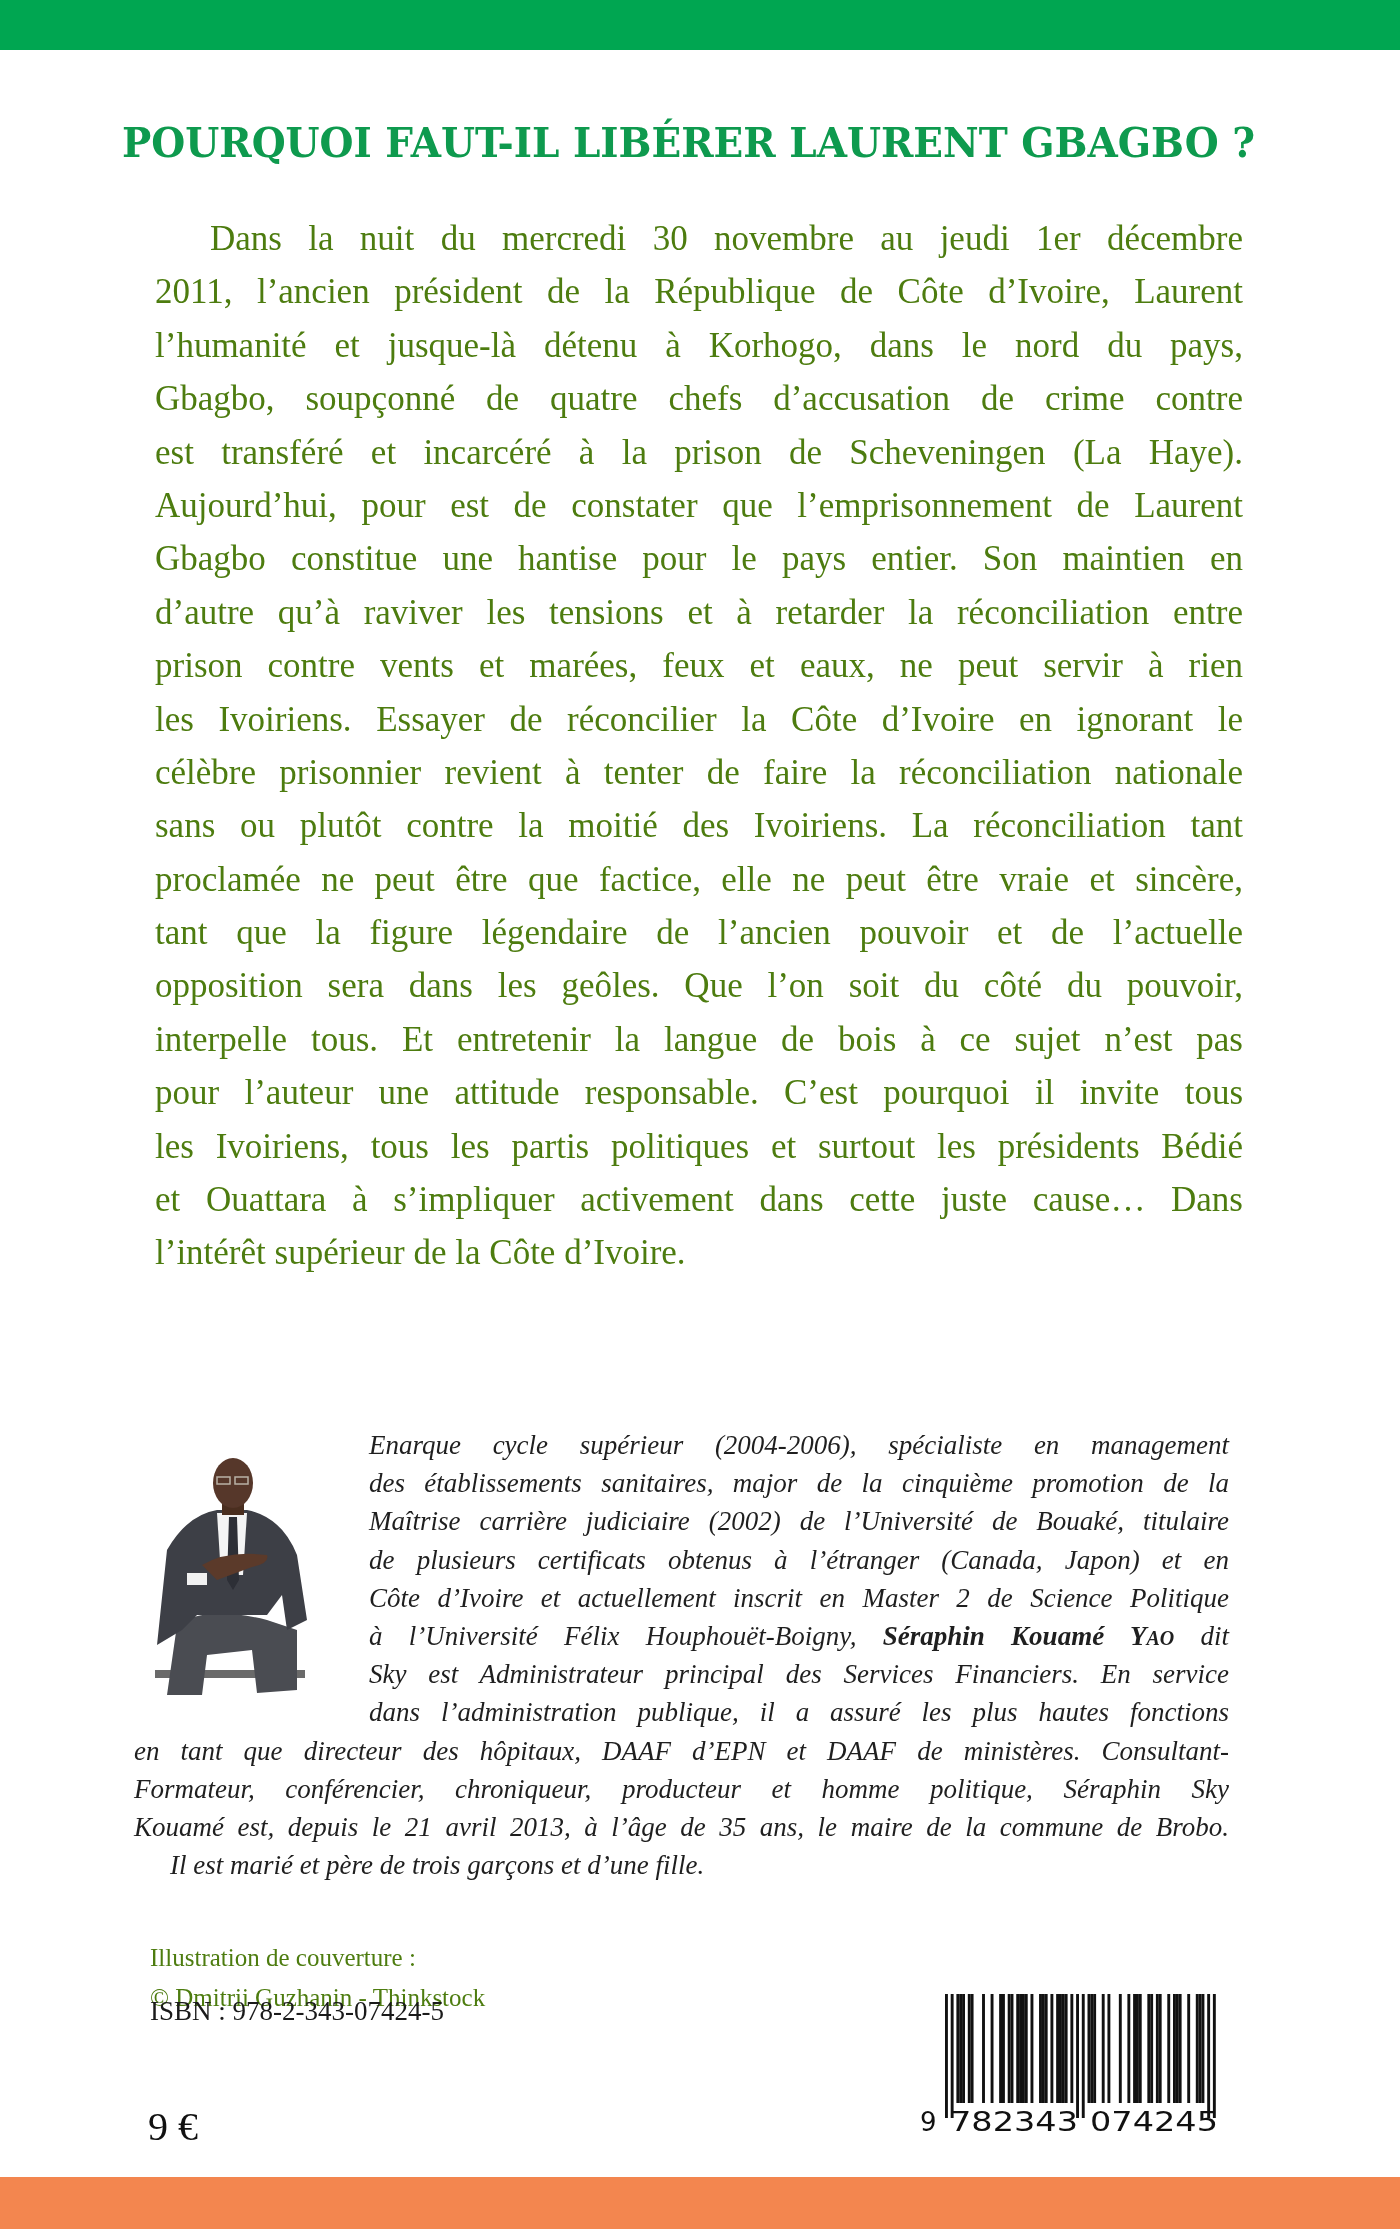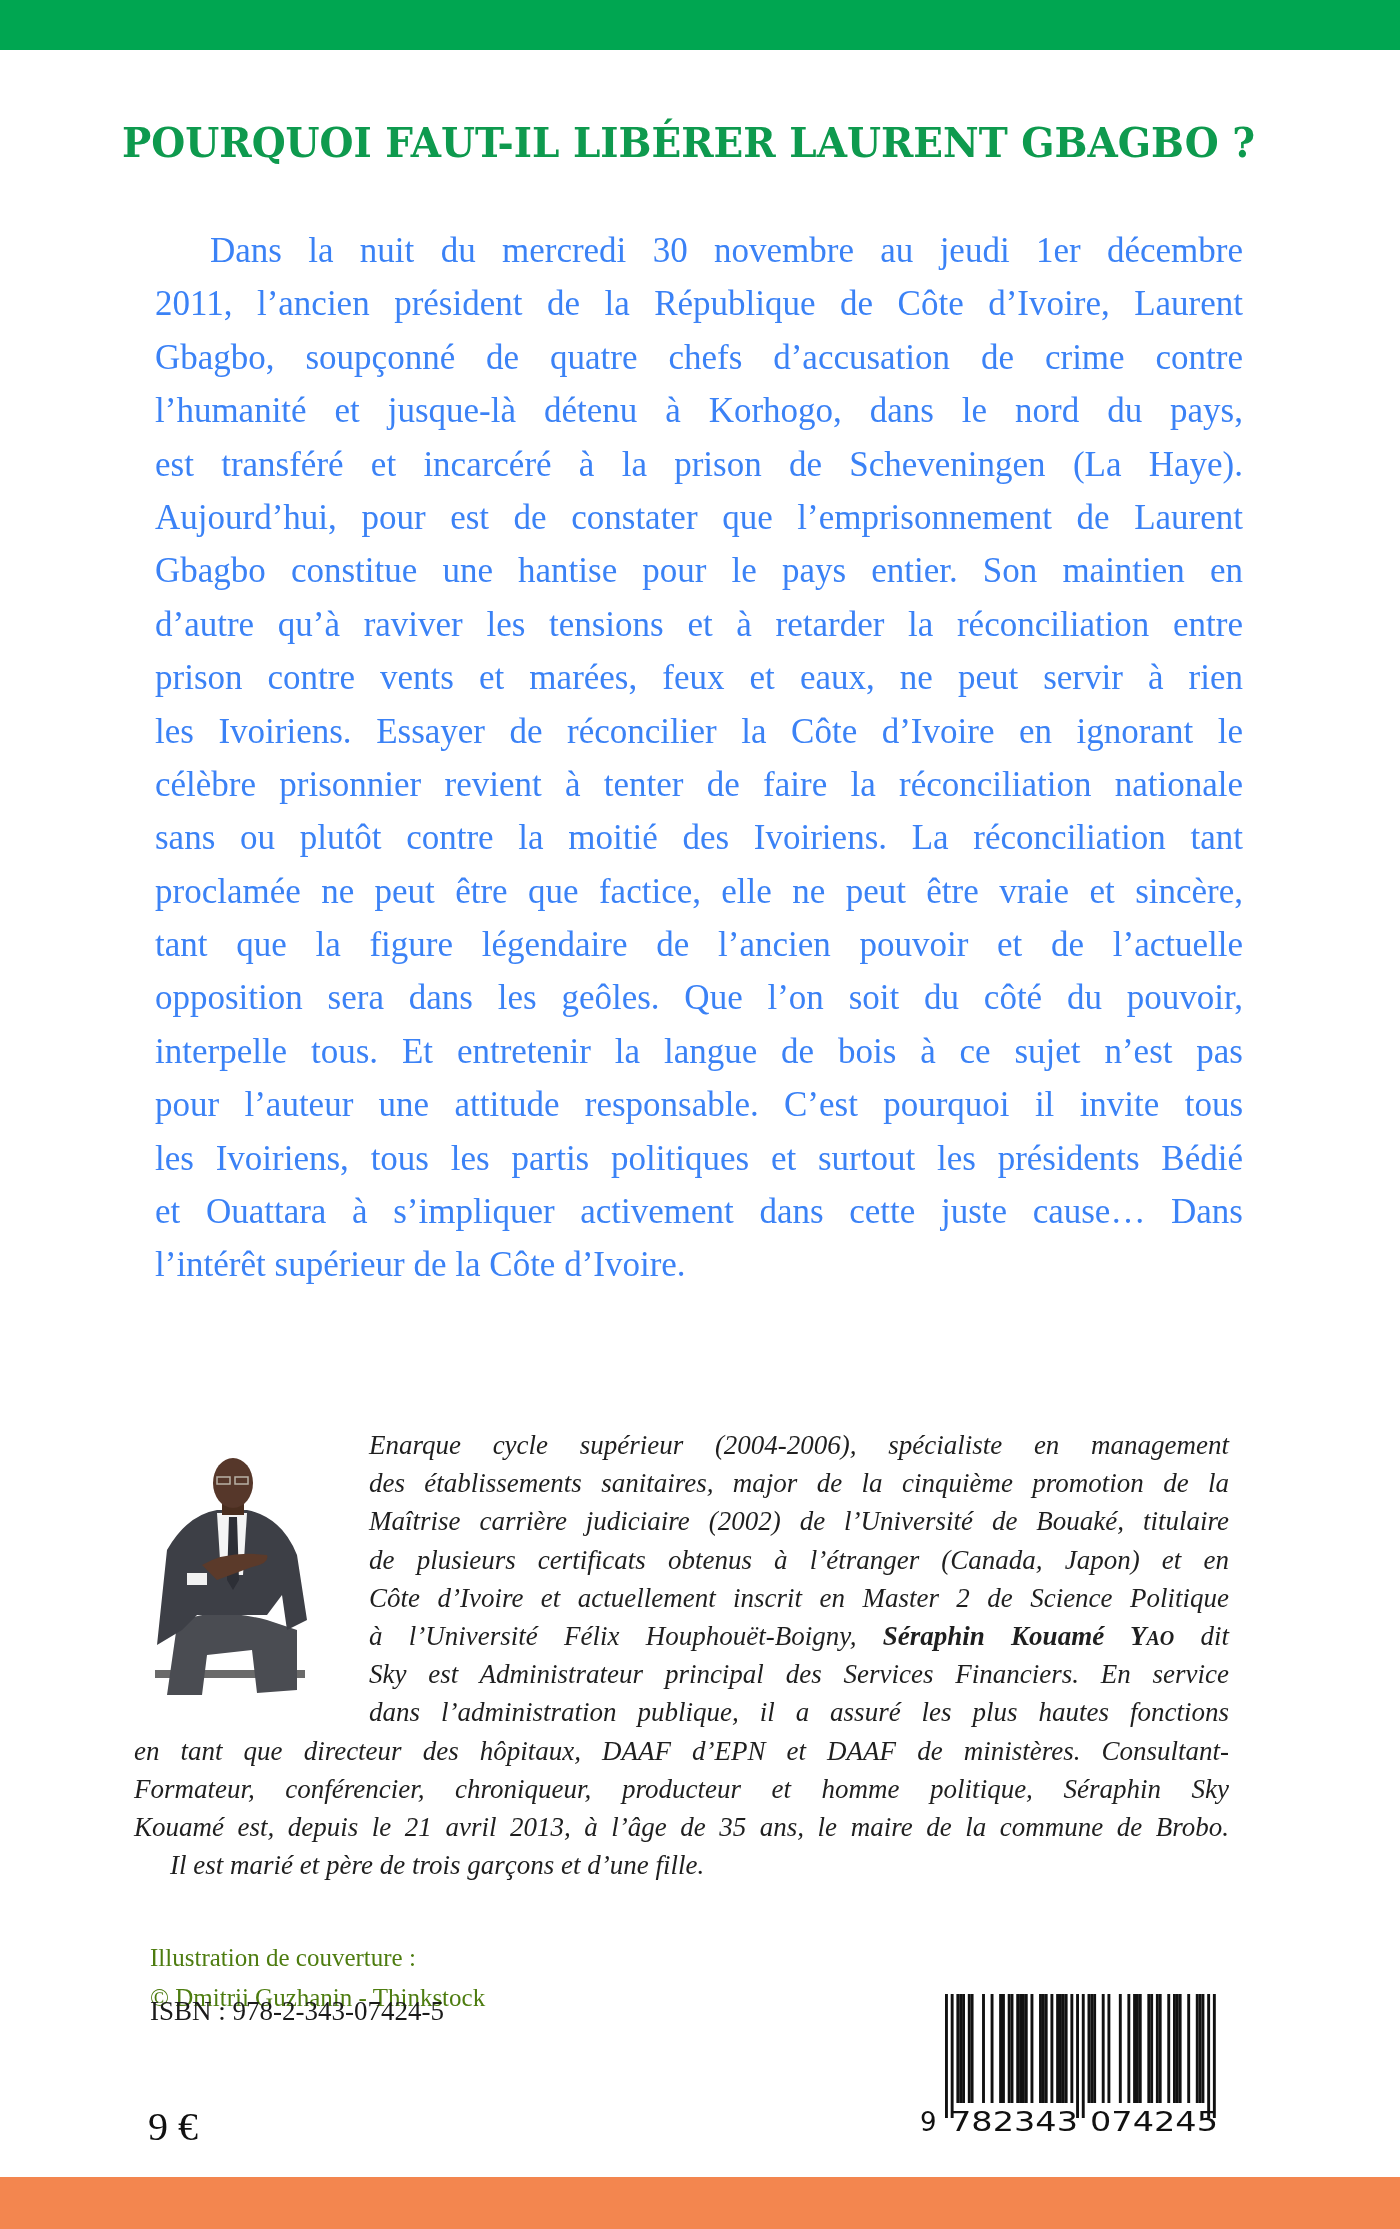--- a/index.html
+++ b/index.html
@@ -6,22 +6,22 @@
   body { width: 1400px; height: 2229px; position: relative; overflow: hidden; }
   .top-band { position: absolute; left: 0; top: 0; width: 1400px; height: 50px; background: #00A651; }
   .bottom-band { position: absolute; left: 0; top: 2177px; width: 1400px; height: 52px; background: #F3864F; }
   .title {
     position: absolute; left: 122px; top: 118px; width: 1133px; height: 50px;
     font-family: "DejaVu Serif", serif; font-weight: bold; font-size: 41px;
     color: #0E9A4E; white-space: nowrap; line-height: 50px; letter-spacing: 0px;
     transform-origin: left center;
   }
   .body-text {
-    position: absolute; left: 155px; top: 224px; width: 1088px;
-    font-family: "Liberation Serif", serif; font-size: 35px; color: #3b82f6;
+    position: absolute; left: 155px; top: 212px; width: 1088px;
+    font-family: "Liberation Serif", serif; font-size: 35px; color: #4d7c0f;
   }
   .body-line {
     display: block; height: 53.4px; line-height: 53.4px; white-space: nowrap;
     text-align: justify; text-align-last: justify; overflow: visible;
   }
   .body-line.indent { padding-left: 55px; }
   .body-line.last { text-align-last: left; }
 
   .author-photo {
     position: absolute; left: 147px; top: 1455px; width: 185px; height: 245px;
@@ -54,22 +54,22 @@
 </head>
 <body>
 
 <div class="top-band" style="background: rgb(0, 166, 81);"></div>
 
 <h1 class="title" style="margin: 0px; color: rgb(14, 154, 78); display: inline-block; width: auto; transform: scaleX(0.9507);">POURQUOI FAUT-IL LIBÉRER LAURENT GBAGBO ?</h1>
 
 <div class="body-text" id="summary">
     <span class="body-line indent">Dans la nuit du mercredi 30 novembre au jeudi 1er décembre</span>
     <span class="body-line">2011, l’ancien président de la République de Côte d’Ivoire, Laurent</span>
+    <span class="body-line">l’humanité et jusque-là détenu à Korhogo, dans le nord du pays,</span>
     <span class="body-line">Gbagbo, soupçonné de quatre chefs d’accusation de crime contre</span>
-    <span class="body-line">l’humanité et jusque-là détenu à Korhogo, dans le nord du pays,</span>
     <span class="body-line">est transféré et incarcéré à la prison de Scheveningen (La Haye).</span>
     <span class="body-line">Aujourd’hui, pour est de constater que l’emprisonnement de Laurent</span>
     <span class="body-line">Gbagbo constitue une hantise pour le pays entier. Son maintien en</span>
     <span class="body-line">d’autre qu’à raviver les tensions et à retarder la réconciliation entre</span>
     <span class="body-line">prison contre vents et marées, feux et eaux, ne peut servir à rien</span>
     <span class="body-line">les Ivoiriens. Essayer de réconcilier la Côte d’Ivoire en ignorant le</span>
     <span class="body-line">célèbre prisonnier revient à tenter de faire la réconciliation nationale</span>
     <span class="body-line">sans ou plutôt contre la moitié des Ivoiriens. La réconciliation tant</span>
     <span class="body-line">proclamée ne peut être que factice, elle ne peut être vraie et sincère,</span>
     <span class="body-line">tant que la figure légendaire de l’ancien pouvoir et de l’actuelle</span>

